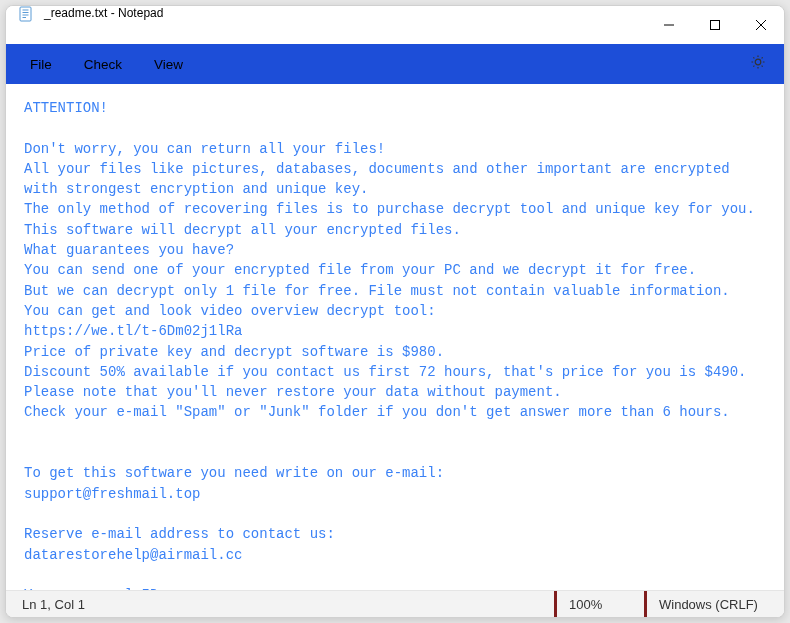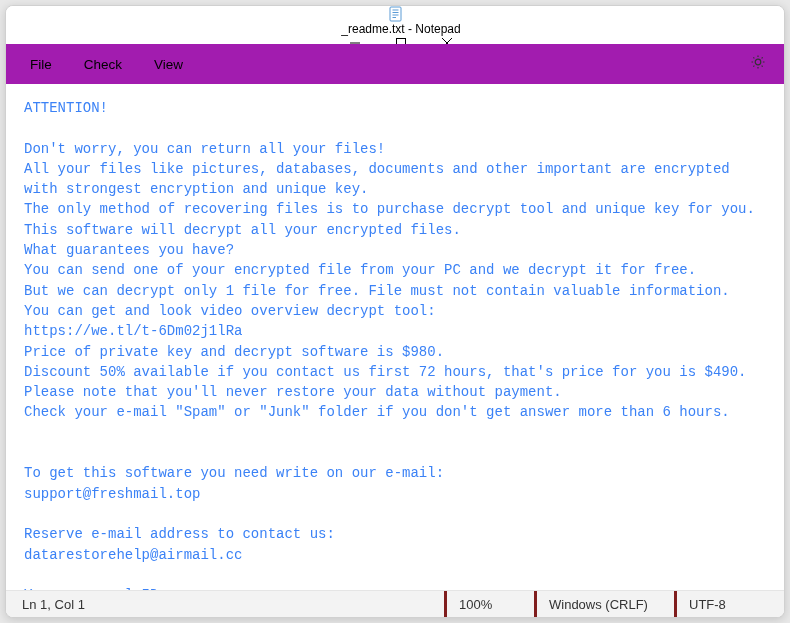--- a/index.html
+++ b/index.html
@@ -25,24 +25,22 @@
       border: 1px solid #d0d0d0;
       border-radius: 8px;
       box-shadow: 0 2px 10px rgba(0,0,0,0.15);
       display: flex;
       flex-direction: column;
       overflow: hidden;
     }
     .titlebar {
       height: 38px;
       display: flex;
-      align-items: center;
       padding: 0 0 0 12px;
       background: #ffffff;
-      flex-direction: column;
     }
     .titlebar-icon {
       width: 16px;
       height: 16px;
       margin-right: 10px;
       flex-shrink: 0;
     }
     .titlebar-title {
       font-size: 12px;
       color: #000;
@@ -64,21 +62,21 @@
     }
     .win-btn svg {
       width: 10px;
       height: 10px;
     }
     .menubar {
       height: 40px;
       display: flex;
       align-items: center;
       padding: 0 8px;
-      background: #a21caf;
+      background: #1d4ed8;
     }
     .menu-item {
       padding: 6px 16px;
       font-size: 13.5px;
       color: #000;
       cursor: pointer;
       border-radius: 4px;
     }
     .menu-spacer {
       flex: 1;
@@ -203,16 +201,15 @@
 Reserve e-mail address to contact us:
 datarestorehelp@airmail.cc
 
 Your personal ID:
 0740ISdikVZylbdfkjCP2wKYcHLBeCxpmsXCfRN7QNghSNP5U</div>
 
   <div class="statusbar">
     <div class="status-cell status-flex">Ln 1, Col 1</div>
     <div class="status-cell" style="width:90px">100%</div>
     <div class="status-cell" style="width:140px">Windows (CRLF)</div>
-    <div class="status-cell" style="width:110px">UTF-8</div>
   </div>
 
 </div>
 
 </body></html>

